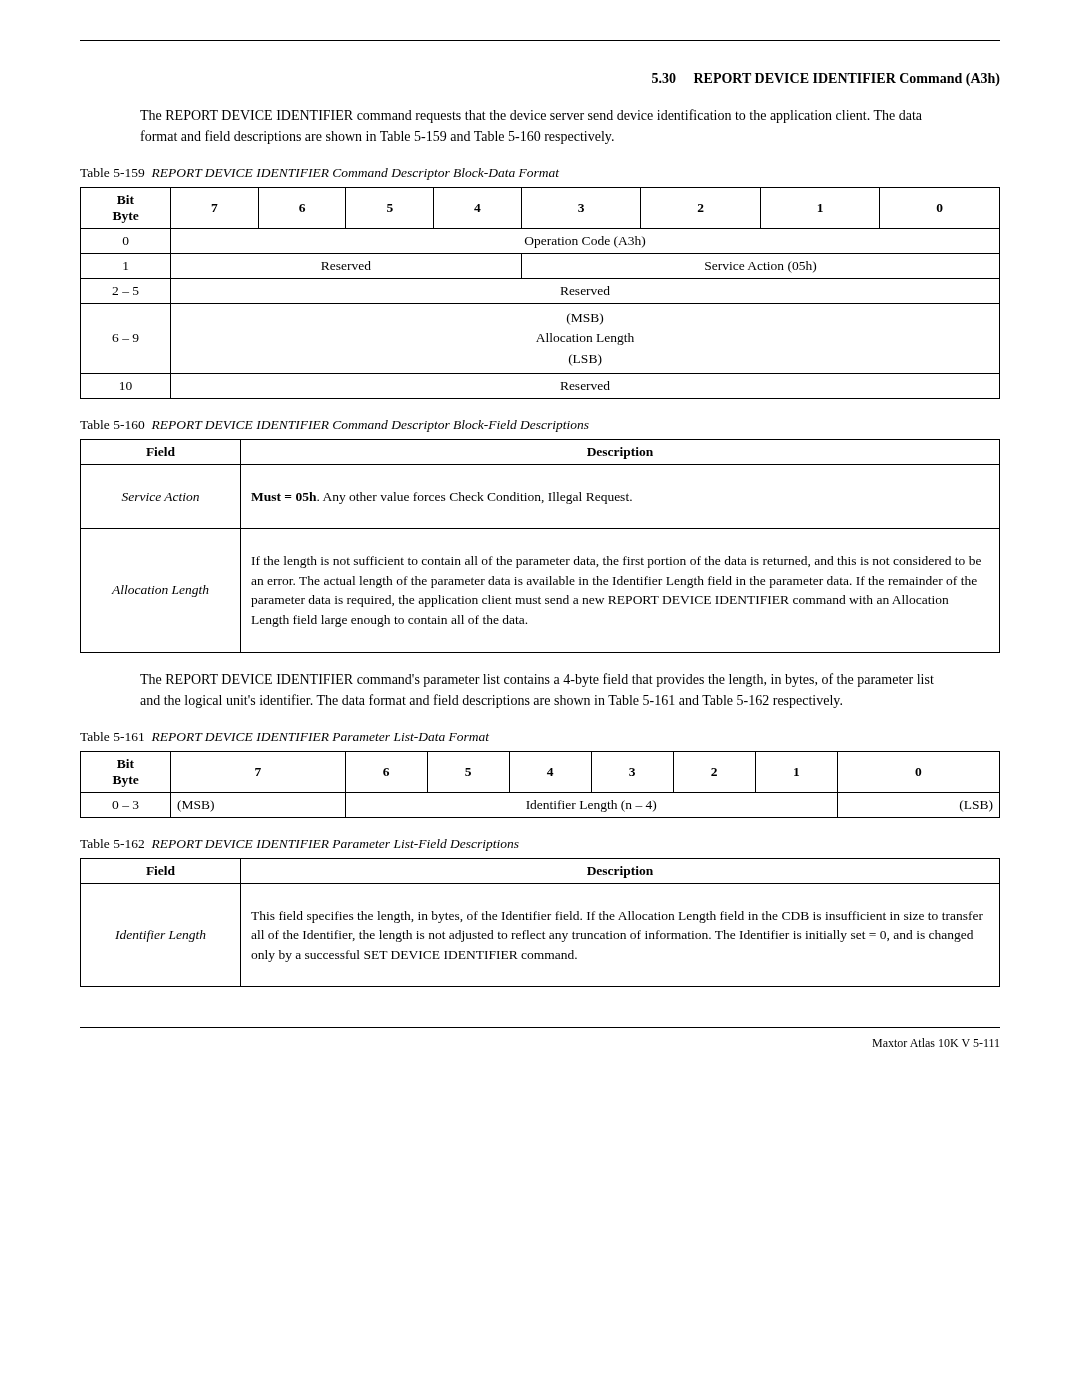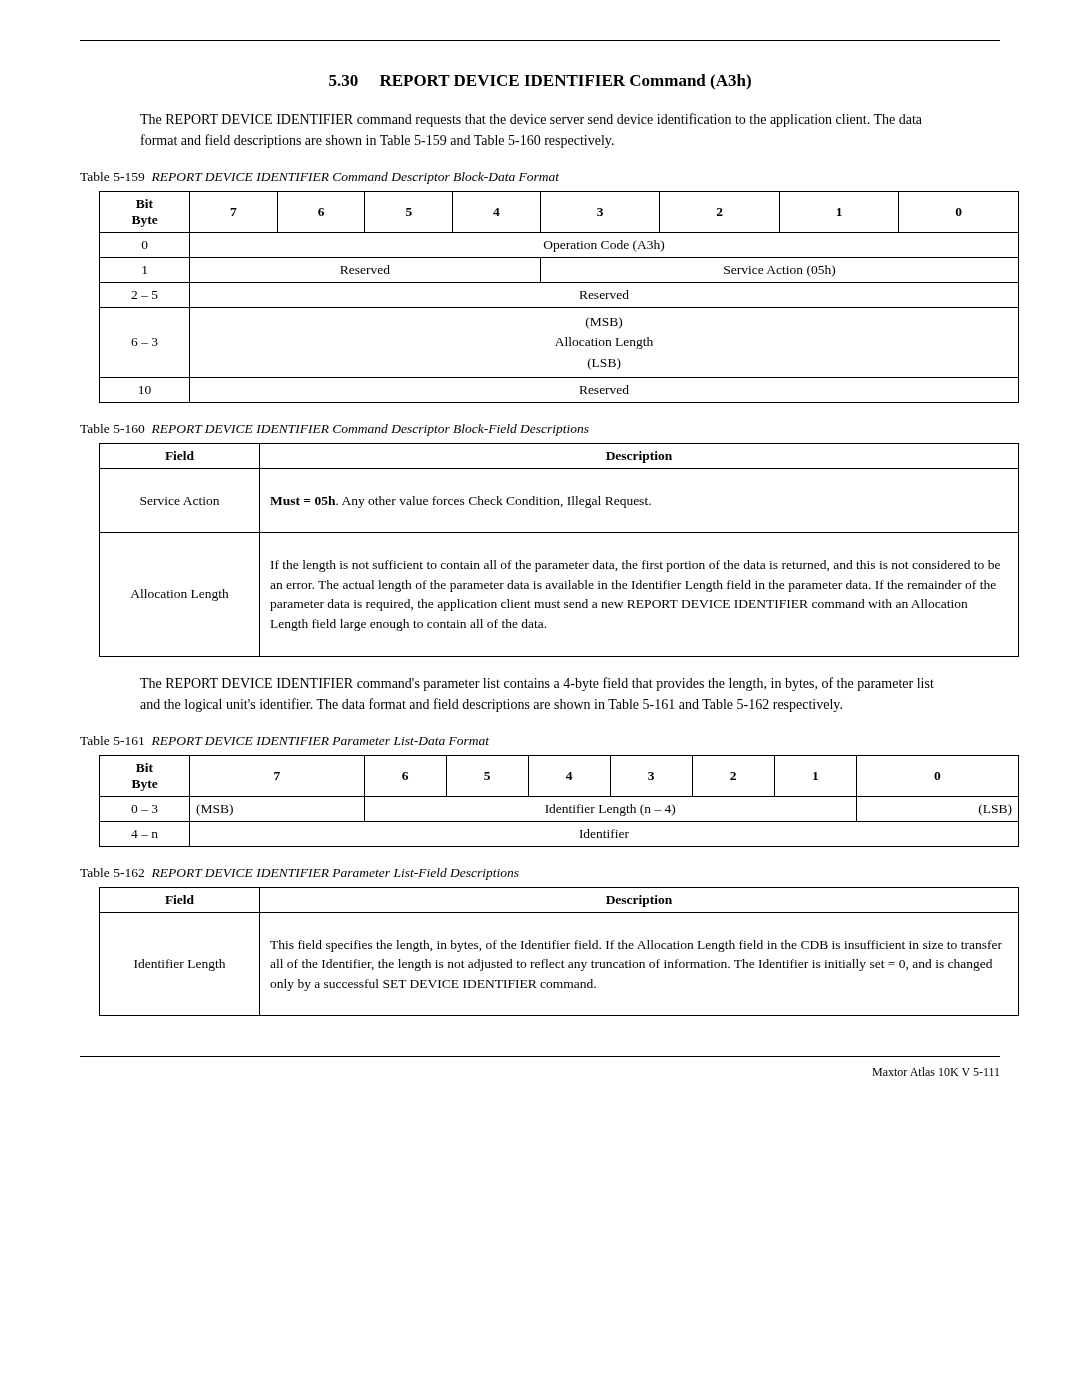--- a/index.html
+++ b/index.html
@@ -10,45 +10,44 @@
       color: #000;
       width: 1080px;
       min-height: 1397px;
       padding: 40px 80px;
     }
     .top-divider {
       border-top: 1px solid #000;
       margin-bottom: 30px;
     }
     .section-heading {
-      font-size: 17px;
+      font-size: 14px;
       font-weight: bold;
       margin-bottom: 18px;
-      text-align: center;
+      text-align: right;
     }
     .body-text {
       margin: 0 60px 18px 60px;
       line-height: 1.5;
     }
     .table-label {
       font-size: 13.5px;
       margin-bottom: 6px;
       margin-top: 18px;
     }
     .table-label b {
       font-weight: normal;
     }
     .table-label i {
       font-style: italic;
     }
     table {
       border-collapse: collapse;
       width: 100%;
       margin-bottom: 4px;
-      margin-left: 19px;
     }
     table td, table th {
       border: 1px solid #000;
       text-align: center;
       padding: 4px 8px;
       font-size: 13.5px;
       vertical-align: middle;
     }
     table th {
       font-weight: bold;
@@ -63,20 +62,21 @@
     .field-table th:first-child {
       width: 160px;
     }
     .field-table td.desc {
       text-align: left;
       padding: 22px 10px;
       line-height: 1.45;
     }
     .field-table td.field-name {
       text-align: center;
+      font-style: italic;
     }
     .bottom-divider {
       border-top: 1px solid #000;
       margin-top: 40px;
       margin-bottom: 8px;
     }
     .footer {
       display: flex;
       justify-content: flex-end;
       font-size: 12px;
@@ -123,21 +123,21 @@
     <tr>
       <td>1</td>
       <td colspan="4">Reserved</td>
       <td colspan="4">Service Action (05h)</td>
     </tr>
     <tr>
       <td>2 – 5</td>
       <td colspan="8">Reserved</td>
     </tr>
     <tr>
-      <td>6 – 3</td>
+      <td>6 – 9</td>
       <td colspan="8" class="msb-lsb-cell">(MSB)<br>Allocation Length<br>(LSB)</td>
     </tr>
     <tr>
       <td>10</td>
       <td colspan="8">Reserved</td>
     </tr>
   </tbody>
 </table>
 
 <div class="table-label">
@@ -181,24 +181,20 @@
       <th>0</th>
     </tr>
   </thead>
   <tbody>
     <tr>
       <td>0 – 3</td>
       <td style="text-align:left; padding-left:6px;">(MSB)</td>
       <td colspan="6">Identifier Length (n – 4)</td>
       <td style="text-align:right; padding-right:6px;">(LSB)</td>
     </tr>
-    <tr>
-      <td>4 – n</td>
-      <td colspan="8">Identifier</td>
-    </tr>
   </tbody>
 </table>
 
 <div class="table-label">
   <b>Table 5-162</b>&nbsp;&nbsp;<i>REPORT DEVICE IDENTIFIER Parameter List-Field Descriptions</i>
 </div>
 <table class="field-table">
   <thead>
     <tr>
       <th>Field</th>

